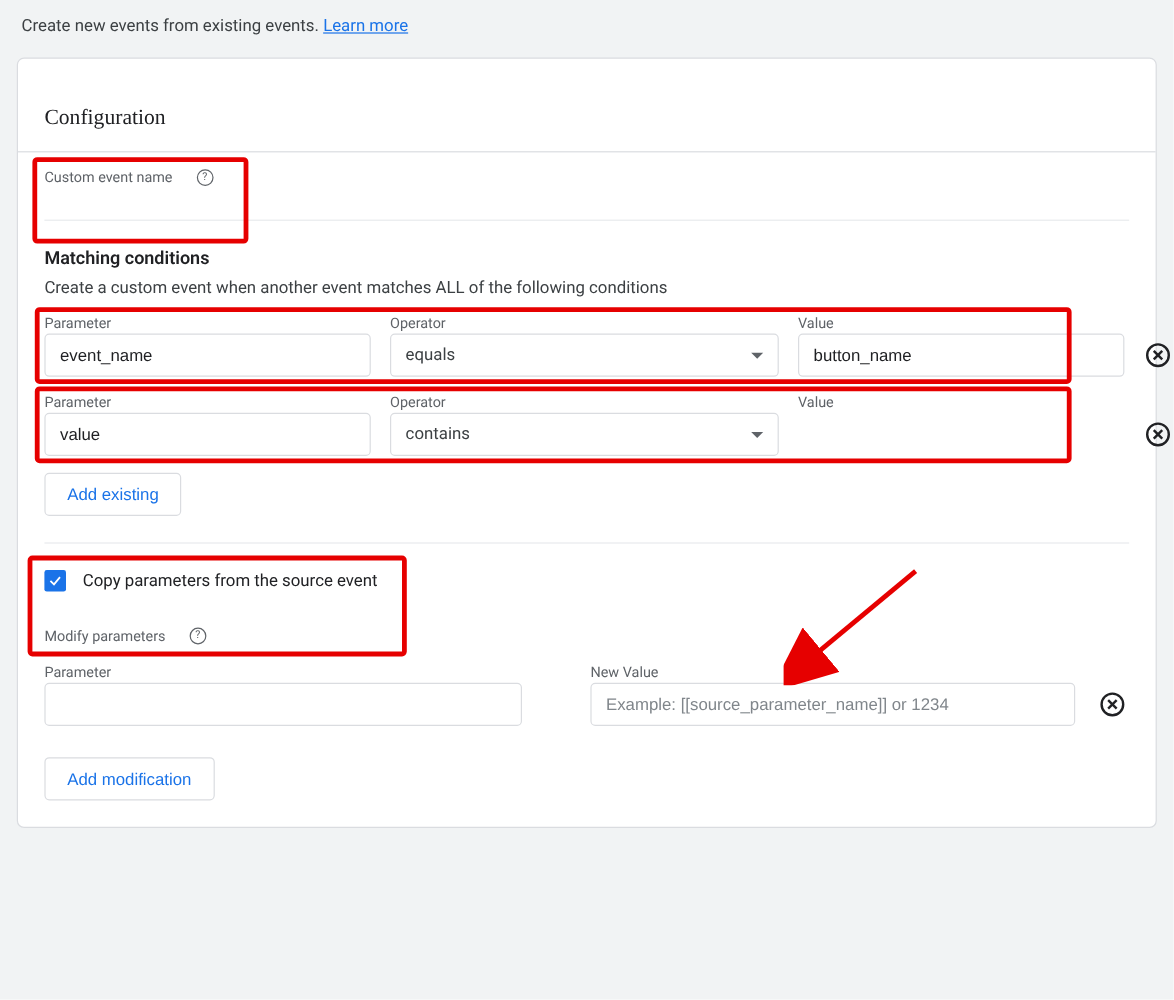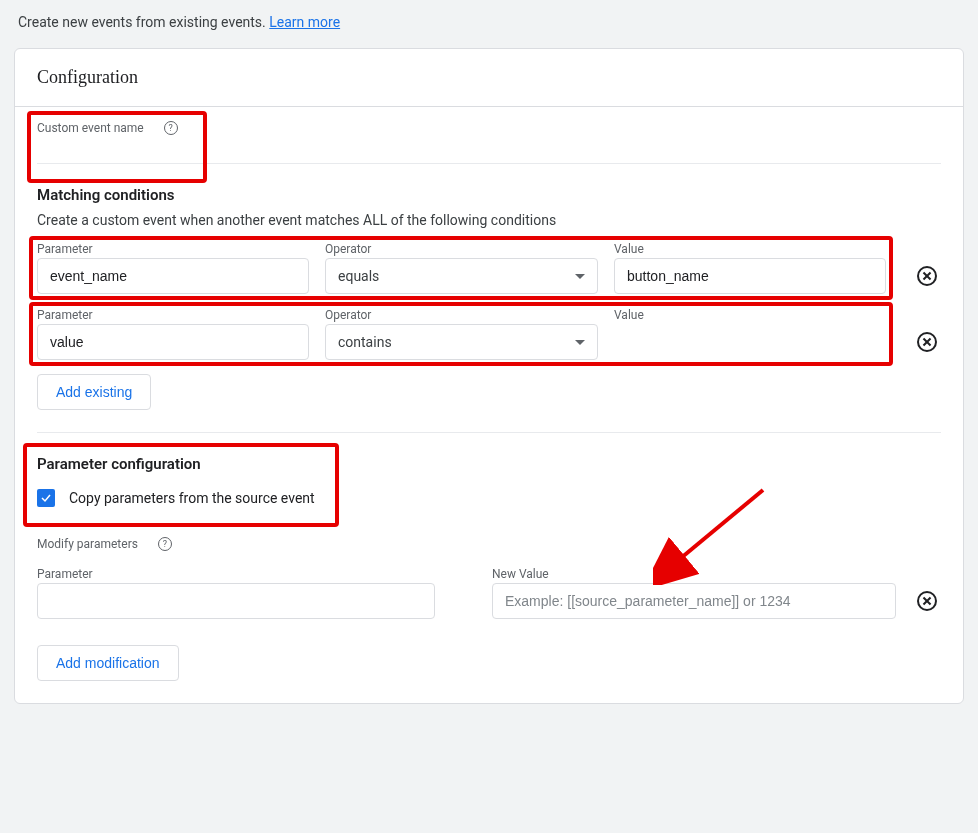--- a/index.html
+++ b/index.html
@@ -27,20 +27,21 @@
     background: #fff;
     border: 1px solid #dadce0;
     border-radius: 6px;
   }
   .card-header {
     padding: 18px 22px;
     border-bottom: 1px solid #dadce0;
     font-size: 18px;
     font-family: Georgia, serif;
     color: #202124;
+    margin-top: 20px;
   }
   .card-body {
     padding: 14px 22px 22px 22px;
   }
   .field-label-sm {
     font-size: 12px;
     color: #5f6368;
     margin-bottom: 2px;
     display: flex;
     align-items: center;
@@ -107,21 +108,21 @@
     gap: 0;
     margin-bottom: 14px;
   }
   .cond-group {
     display: flex;
     gap: 16px;
     flex: 1;
   }
   .cond-col { display: flex; flex-direction: column; }
   .cond-param { width: 272px; }
-  .cond-op    { width: 273px; }
+  .cond-op    { width: 324px; }
   .cond-val   { width: 272px; }
   .remove-btn {
     width: 28px; height: 28px;
     margin-left: 18px;
     margin-bottom: 4px;
     display: flex;
     align-items: center;
     justify-content: center;
     cursor: pointer;
   }
@@ -270,21 +271,20 @@
         </div>
         <div class="annot" style="left:-8px; top:-6px; width:864px; height:64px;"></div>
       </div>
 
       <button class="btn-outline">Add existing</button>
 
       <hr class="divider">
 
       
       <div class="rel" style="width:300px;">
-        <div class="section-title">Parameter configuration</div>
         <div class="checkbox-row">
           <div class="checkbox">
             <svg viewBox="0 0 24 24">
                 <path fill="none" stroke="#fff" stroke-width="3" d="M4 12 L10 18 L20 6"></path>
               </svg>
           </div>
           <span>Copy parameters from the source event</span>
         </div>
         <div class="annot" style="left:-14px; top:-12px; width:316px; height:84px;"></div>
       </div>

